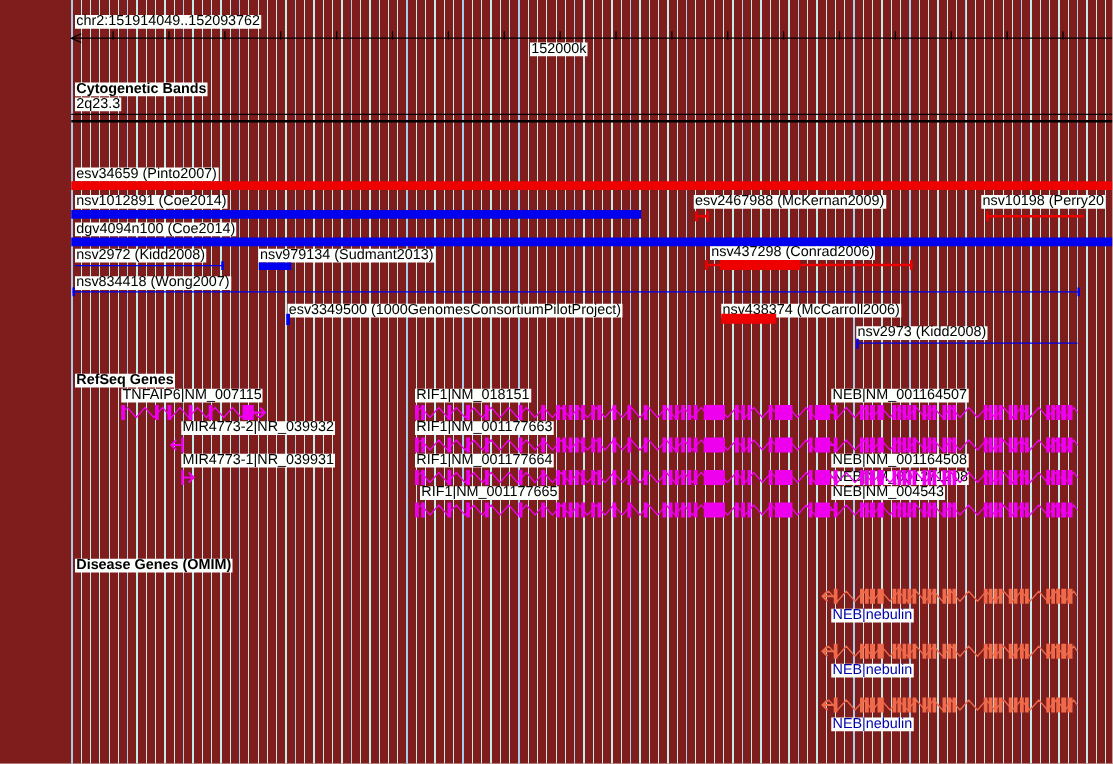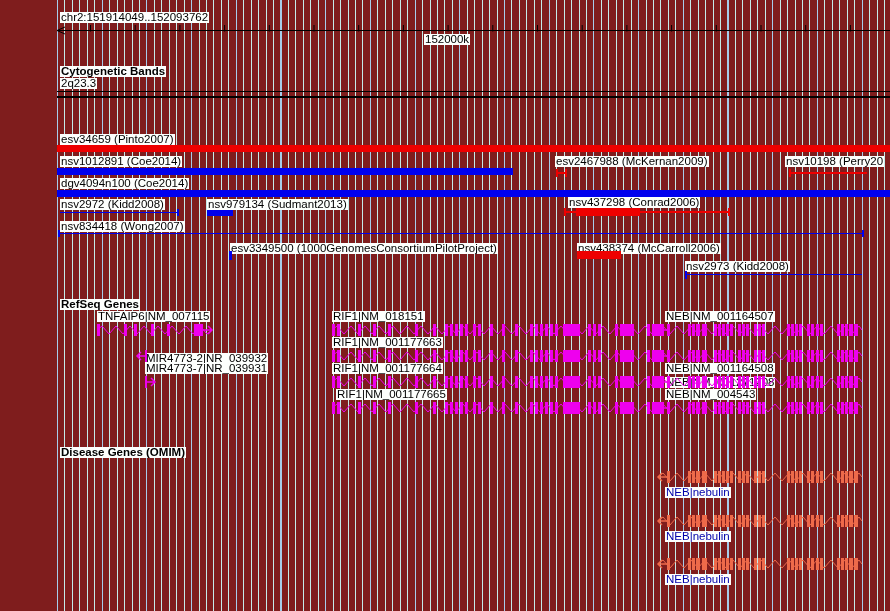--- a/index.html
+++ b/index.html
@@ -151,21 +151,21 @@
         <rect x="165" y="4" width="3" height="12" fill="#ee00ee"></rect>
         <rect x="170" y="4" width="3" height="12" fill="#ee00ee"></rect>
         <rect x="174" y="4" width="3" height="12" fill="#ee00ee"></rect>
         <rect x="191" y="4" width="3" height="12" fill="#ee00ee"></rect>
         <rect x="195" y="4" width="3" height="12" fill="#ee00ee"></rect>
         <rect x="199" y="4" width="3" height="12" fill="#ee00ee"></rect>
         <rect x="203" y="4" width="4" height="12" fill="#ee00ee"></rect>
         <rect x="208" y="4" width="4" height="12" fill="#ee00ee"></rect>
         <path d="M21 10 L12 10 M16 6 L12 10 L16 14" fill="none" stroke="#ee00ee" stroke-width="1.5"></path>
       </svg>
-      <div class="tlabel" style="left: 145px; top: 337px; margin-top: 16px;">MIR4773-2|NR_039932</div>
+      <div class="tlabel" style="left: 145px; top: 337px;">MIR4773-2|NR_039932</div>
       <svg width="34" height="20" class="gene" style="left: 125px; top: 346px;">
         <rect x="20" y="4" width="2" height="12" fill="#ee00ee"></rect>
         <path d="M20 10 L12 10 M16 6 L12 10 L16 14" fill="none" stroke="#ee00ee" stroke-width="1.5"></path>
       </svg>
       <div class="tlabel" style="left: 332px; top: 337px;">RIF1|NM_001177663</div>
       <svg width="356" height="20" class="gene" style="left: 320px; top: 346px;">
         <polyline points="12,10 17,6 24,14 31,6 38,14 45,6 52,14 59,6 66,14 73,6 80,14 87,6 94,14 101,6 108,14 115,6 122,14 129,6 136,14 143,6 150,14 157,6 164,14 171,6 178,14 185,6 192,14 199,6 206,14 213,6 220,14 227,6 234,14 241,6 248,14 255,6 262,14 269,6 276,14 283,6 290,14 297,6 304,14 311,6 318,14 325,6 332,14 339,6 344,10" fill="none" stroke="#ee00ee" stroke-width="1"></polyline>
         <rect x="12" y="4" width="3" height="12" fill="#ee00ee"></rect>
         <rect x="17" y="4" width="3" height="12" fill="#ee00ee"></rect>
         <rect x="38" y="4" width="3" height="12" fill="#ee00ee"></rect>
@@ -225,21 +225,21 @@
         <rect x="165" y="4" width="3" height="12" fill="#ee00ee"></rect>
         <rect x="170" y="4" width="3" height="12" fill="#ee00ee"></rect>
         <rect x="174" y="4" width="3" height="12" fill="#ee00ee"></rect>
         <rect x="191" y="4" width="3" height="12" fill="#ee00ee"></rect>
         <rect x="195" y="4" width="3" height="12" fill="#ee00ee"></rect>
         <rect x="199" y="4" width="3" height="12" fill="#ee00ee"></rect>
         <rect x="203" y="4" width="4" height="12" fill="#ee00ee"></rect>
         <rect x="208" y="4" width="4" height="12" fill="#ee00ee"></rect>
         <path d="M21 10 L12 10 M16 6 L12 10 L16 14" fill="none" stroke="#ee00ee" stroke-width="1.5"></path>
       </svg>
-      <div class="tlabel" style="left: 145px; top: 363px;">MIR4773-7|NR_039931</div>
+      <div class="tlabel" style="left: 145px; top: 363px;">MIR4773-1|NR_039931</div>
       <svg width="34" height="20" class="gene" style="left: 133px; top: 372px;">
         <rect x="12" y="4" width="2" height="12" fill="#ee00ee"></rect>
         <path d="M14 10 L22 10 M18 6 L22 10 L18 14" fill="none" stroke="#ee00ee" stroke-width="1.5"></path>
       </svg>
       <div class="tlabel" style="left: 332px; top: 363px;">RIF1|NM_001177664</div>
       <svg width="356" height="20" class="gene" style="left: 320px; top: 372px;">
         <polyline points="12,10 17,6 24,14 31,6 38,14 45,6 52,14 59,6 66,14 73,6 80,14 87,6 94,14 101,6 108,14 115,6 122,14 129,6 136,14 143,6 150,14 157,6 164,14 171,6 178,14 185,6 192,14 199,6 206,14 213,6 220,14 227,6 234,14 241,6 248,14 255,6 262,14 269,6 276,14 283,6 290,14 297,6 304,14 311,6 318,14 325,6 332,14 339,6 344,10" fill="none" stroke="#ee00ee" stroke-width="1"></polyline>
         <rect x="12" y="4" width="3" height="12" fill="#ee00ee"></rect>
         <rect x="17" y="4" width="3" height="12" fill="#ee00ee"></rect>
         <rect x="38" y="4" width="3" height="12" fill="#ee00ee"></rect>

